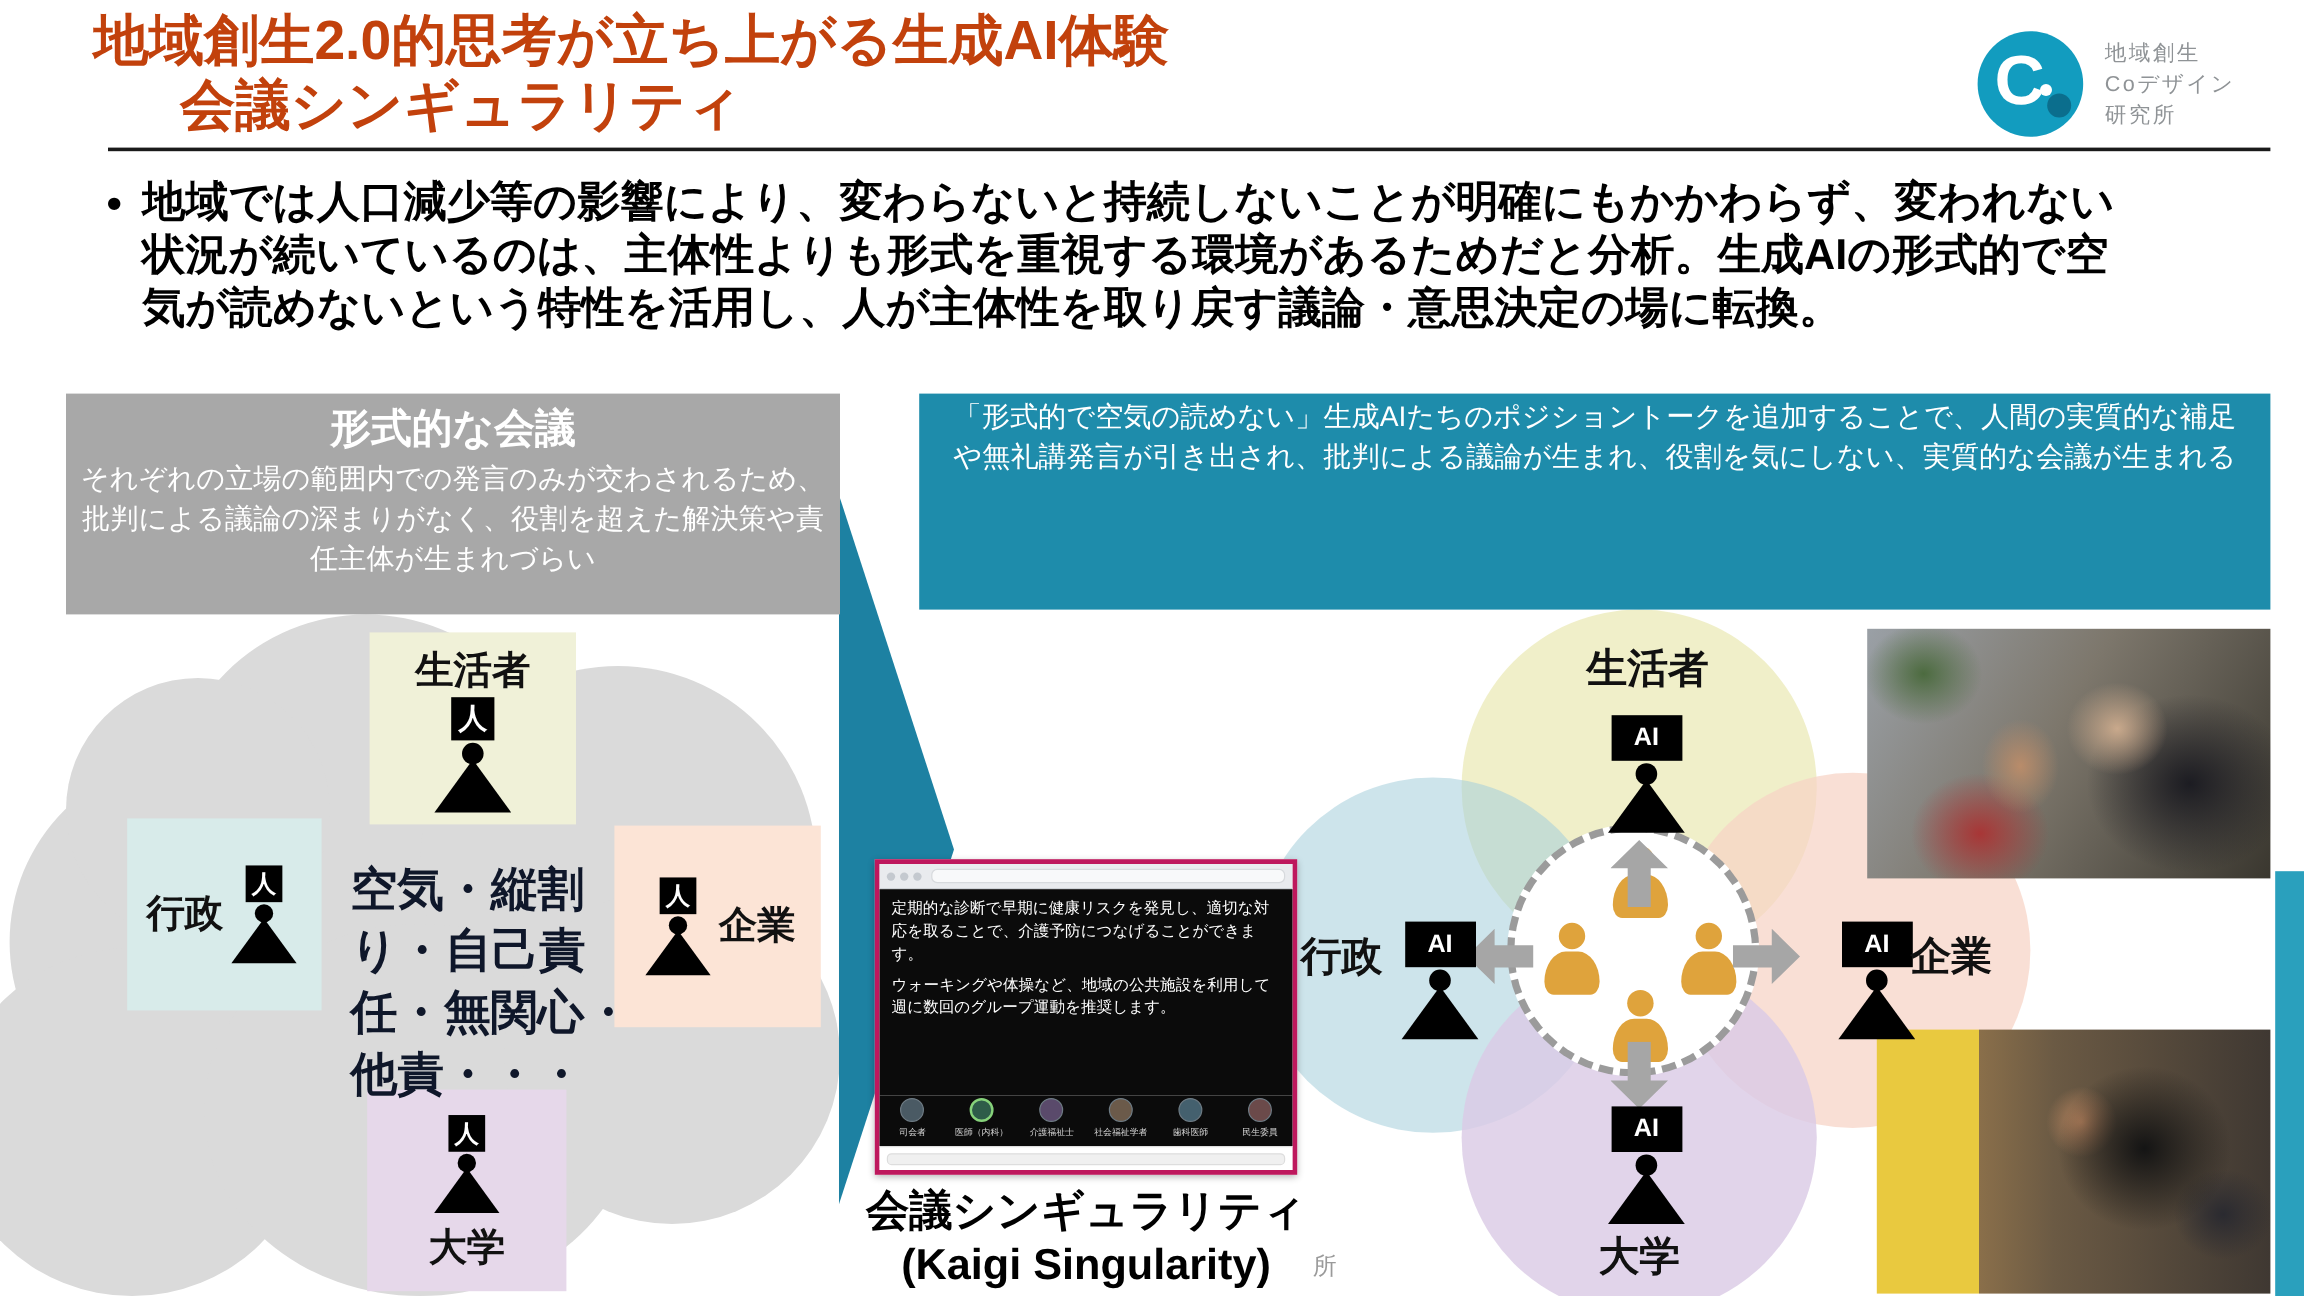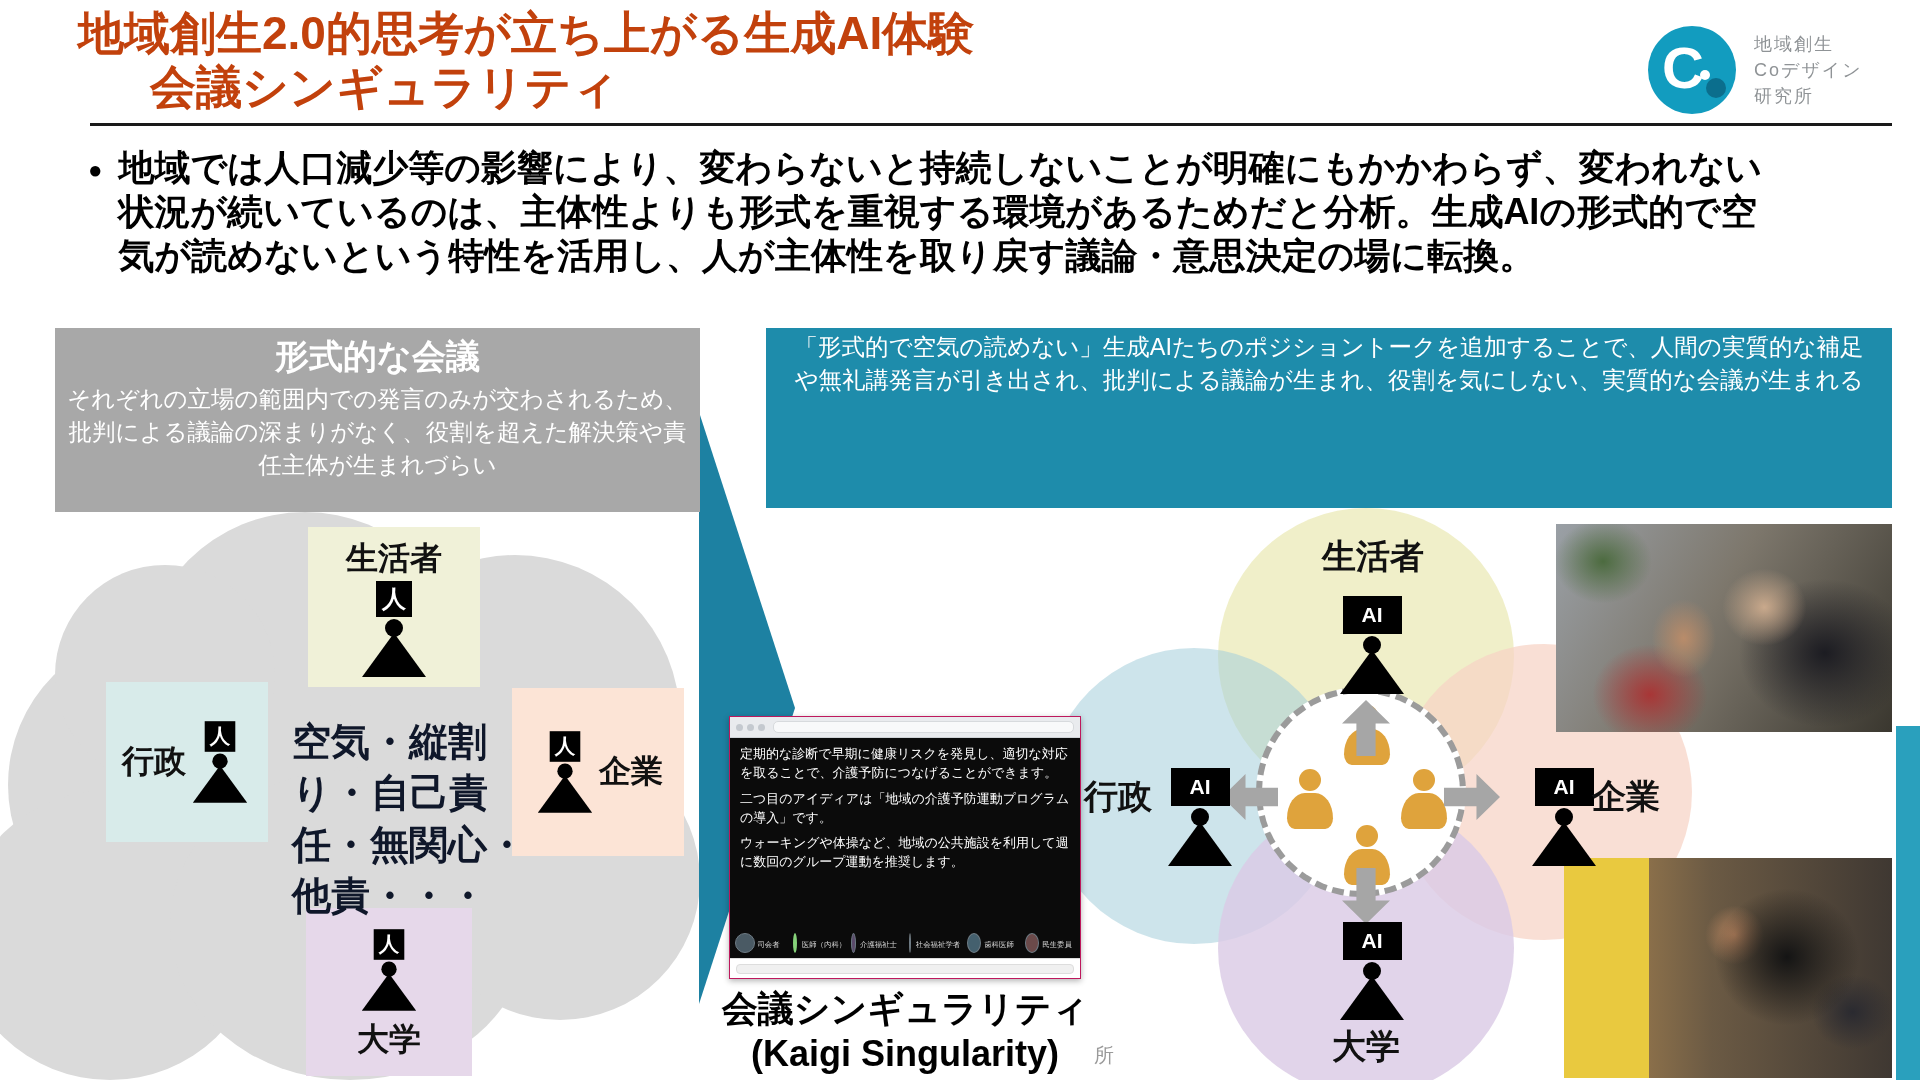--- a/index.html
+++ b/index.html
@@ -117,29 +117,29 @@
       radial-gradient(110px 95px at 80% 62%, #1c1c22 0%, rgba(28,28,34,0) 78%),
       linear-gradient(120deg,#9aa0a6 0%,#7d776c 45%,#3a372f 100%);}
   #photo-2{left:1564px;top:858px;width:328px;height:220px;
     background:
       radial-gradient(95px 90px at 68% 45%, #141414 0%, rgba(20,20,20,0) 76%),
       radial-gradient(42px 42px at 52% 35%, #b9855f 0%, rgba(185,133,95,0) 70%),
       radial-gradient(55px 50px at 88% 70%, #2a2a30 0%, rgba(42,42,48,0) 75%),
       linear-gradient(90deg,#e9c93f 0%,#e9c93f 26%,#8a6f4a 26%,#6b5a44 45%,#3f3832 100%);}
 
   
-  #chat{left:729px;top:716px;width:352px;height:263px;background:#fff;border:1px solid #be185d;
+  #chat{left:729px;top:716px;width:352px;height:263px;background:#fff;border:4px solid #be185d;
     box-shadow:0 2px 6px rgba(0,0,0,0.3);display:flex;flex-direction:column;z-index:5;box-sizing:border-box;}
   .chrome{height:20px;background:#e9ebee;display:flex;align-items:center;gap:4px;padding:0 6px;border-bottom:1px solid #cfd3d7;}
   .chrome .cdot{width:7px;height:7px;border-radius:50%;background:#c4c9cf;}
   .chrome .addr{flex:1;height:10px;background:#f8f9fa;border:1px solid #d7dadd;border-radius:5px;margin-left:4px;}
   .chat-body{flex:1;background:#0b0b0b;color:#fff;padding:7px 10px 2px;font-size:13px;line-height:1.45;overflow:hidden;}
   .chat-body p{margin:0 0 7px;}
   .participants{background:#0b0b0b;display:flex;justify-content:center;align-items:flex-start;gap:8px;padding:2px 2px 5px;}
-  .chip{display:flex;flex-direction:row;align-items:center;width:50px;}
+  .chip{display:flex;flex-direction:column;align-items:center;width:50px;}
   .chip .av{width:20px;height:20px;border-radius:50%;background:#4a5a64;border:1px solid #6e7b84;box-sizing:border-box;}
   .chip:nth-of-type(2) .av{background:#2e5c49;}
   .chip:nth-of-type(3) .av{background:#5a4a6b;}
   .chip:nth-of-type(4) .av{background:#6b5a4a;}
   .chip:nth-of-type(5) .av{background:#44606e;}
   .chip:nth-of-type(6) .av{background:#6b4a4a;}
   .chip.active .av{border:2px solid #86d27a;}
   .chip .nm{font-size:9px;color:#d8d8d8;margin-top:2px;white-space:nowrap;transform:scale(0.82);}
   .input-row{height:19px;background:#fff;display:flex;align-items:center;padding:0 6px;gap:6px;border-top:1px solid #ddd;}
   .input-line{flex:1;height:8px;background:#f0f0f0;border:1px solid #ddd;border-radius:4px;}
@@ -308,21 +308,20 @@
 
 <div class="abs" id="chat">
   <div class="chrome">
     <span class="cdot"></span>
     <span class="cdot"></span>
     <span class="cdot"></span>
     <span class="addr"></span>
   </div>
   <div class="chat-body">
     <p>定期的な診断で早期に健康リスクを発見し、適切な対応を取ることで、介護予防につなげることができます。</p>
-    <p>二つ目のアイディアは「地域の介護予防運動プログラムの導入」です。</p>
     <p>ウォーキングや体操など、地域の公共施設を利用して週に数回のグループ運動を推奨します。</p>
   </div>
   <div class="participants">
     <div class="chip">
       <div class="av"></div>
       <div class="nm">司会者</div>
     </div>
     <div class="chip active">
       <div class="av"></div>
       <div class="nm">医師（内科）</div>

